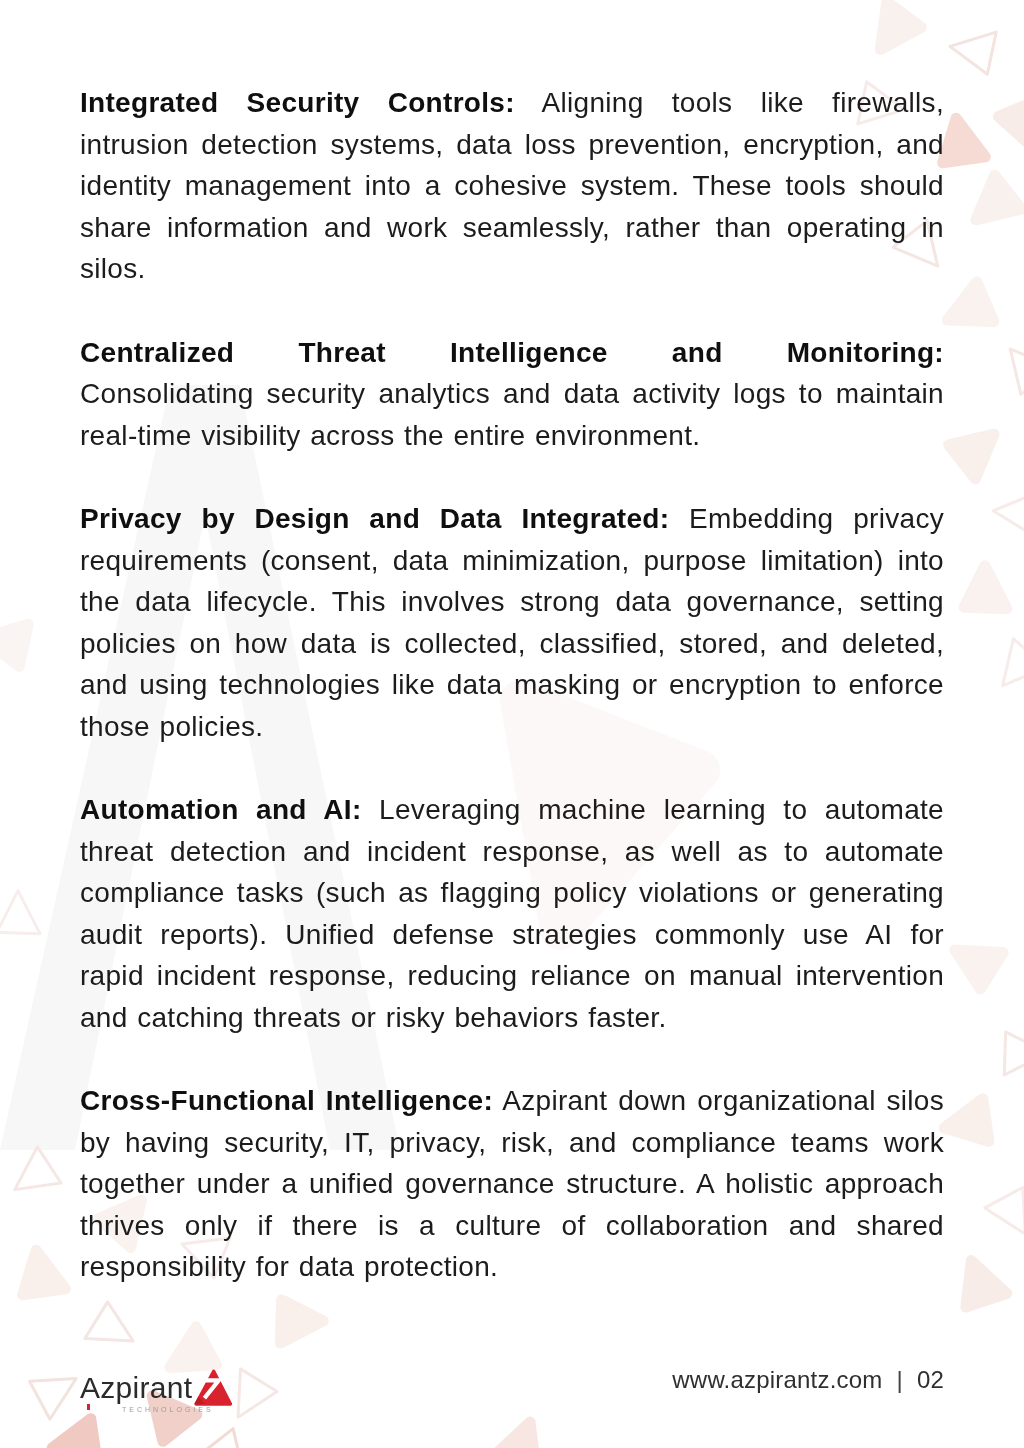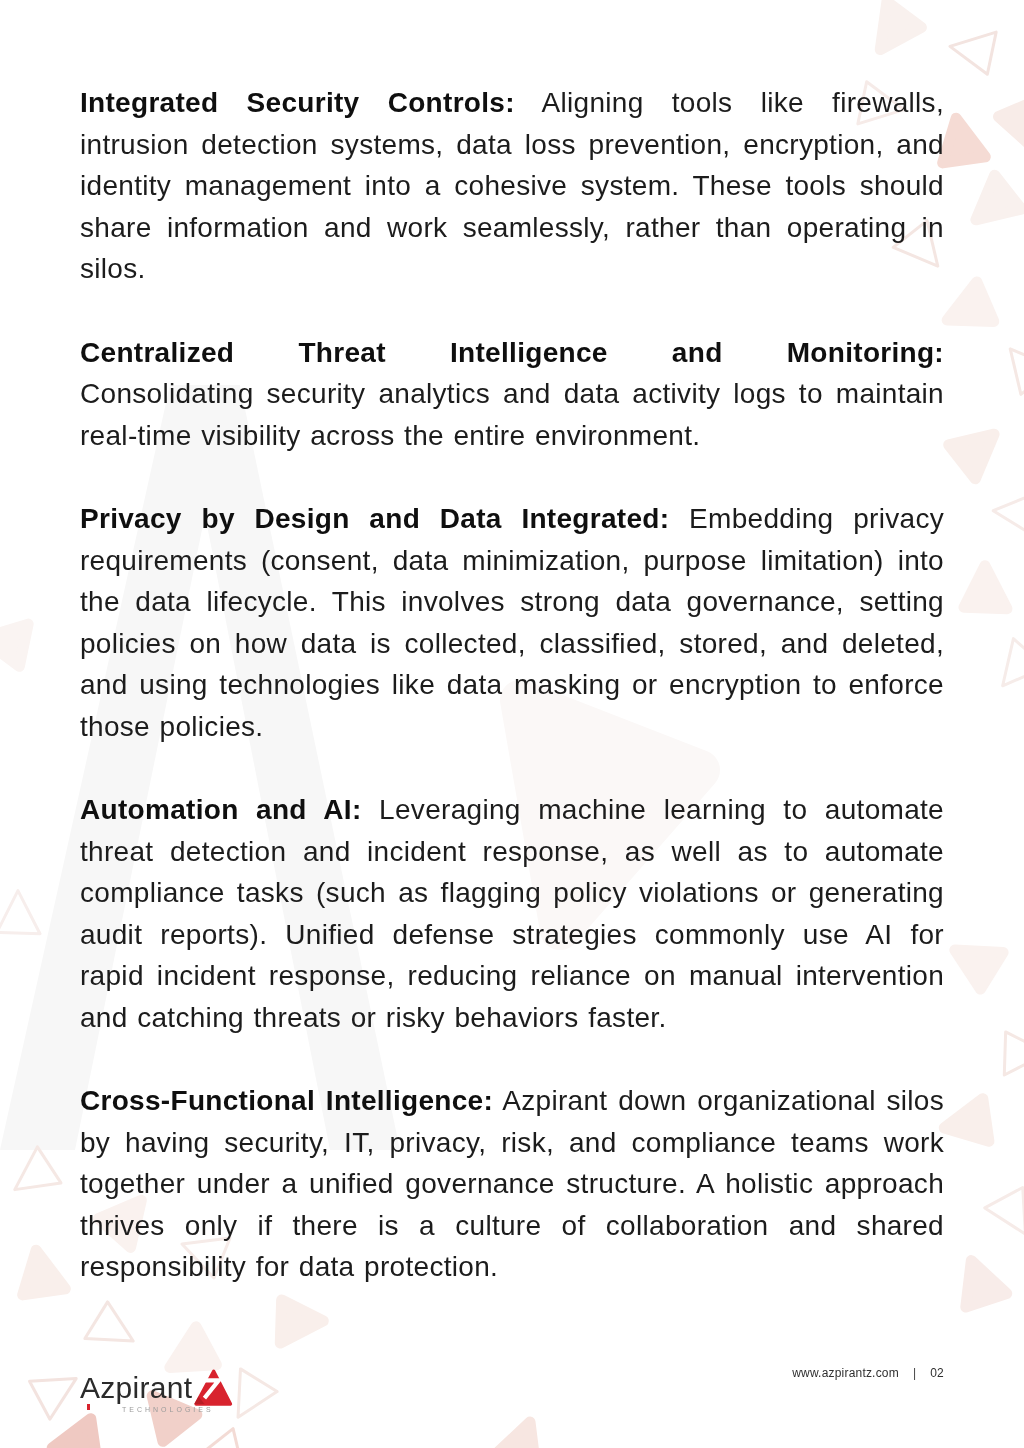--- a/index.html
+++ b/index.html
@@ -19,21 +19,21 @@
   .head-block{display:block;text-align:justify;text-align-last:justify;}
   footer{
     position:absolute;left:80px;right:80px;top:1366px;height:64px;
     display:flex;align-items:flex-start;justify-content:space-between;
   }
   .logo{position:relative;display:flex;align-items:flex-start;height:56px;}
   .logo-text{font-size:30px;font-weight:500;color:#2b2b2b;letter-spacing:.3px;line-height:44px;}
   .logo-tri{width:42px;height:40px;margin-left:-1px;margin-top:2px;}
   .logo-sub{position:absolute;left:42px;top:40px;font-size:7px;letter-spacing:3px;color:#9b9b9b;white-space:nowrap;}
   .logo-dot{position:absolute;left:7px;top:38px;width:3px;height:6px;background:var(--accent);}
-  .footer-right{font-size:12px;color:#2f2f2f;display:flex;align-items:center;letter-spacing:.2px;margin-left:29px;}
+  .footer-right{font-size:24px;color:#2f2f2f;display:flex;align-items:center;letter-spacing:.2px;margin-left:29px;}
   .footer-right .sep{margin:0 14px;color:#444;}
 </style>
 </head>
 <body>
 
 <div class="page" style="--accent: #d8232e; --text: #1c1c1c; background: rgb(255, 255, 255);">
 
   <svg class="bg" viewBox="0 0 1024 1448" xmlns="http://www.w3.org/2000/svg" aria-hidden="true">
     <defs>
       <path id="tri" d="M8 4 L48 20 L14 52 Z"></path>

